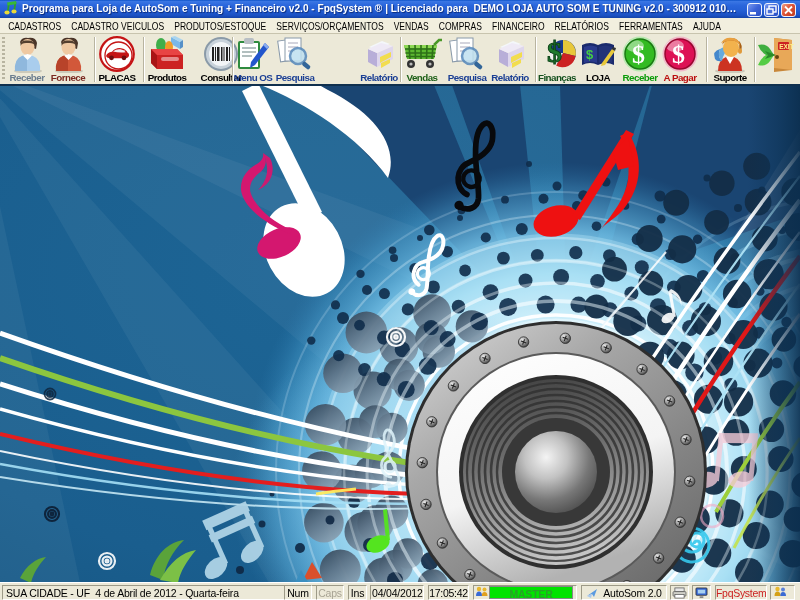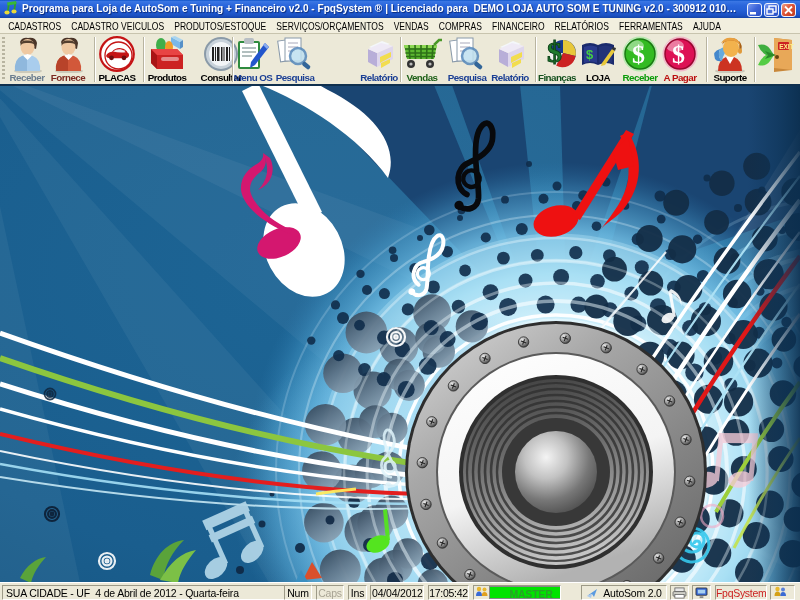--- a/index.html
+++ b/index.html
@@ -771,21 +771,21 @@
       </div>
  <div class="sp" style="left:348px;width:19px">
         <span class="c">Ins</span>
       </div>
  <div class="sp" style="left:370px;width:54px">
         <span class="c">04/04/2012</span>
       </div>
  <div class="sp" style="left:428px;width:41px">
         <span class="c" style="padding:1px 0;letter-spacing:-0.3px">17:05:42</span>
       </div>
- <div class="sp" style="left:473px;width:88px">
+ <div class="sp" style="left:473px;width:104px">
         <span style="padding:0px 1px">
    <svg width="14" height="13" viewBox="0 0 14 13" style="vertical-align:-3px">
             <circle cx="4" cy="3" r="2.2" fill="#e8b830"></circle>
             <path d="M1,10 Q1,5.5 4,5.5 Q7,5.5 7,10 Z" fill="#3a6ad4"></path>
             <circle cx="9.5" cy="3.5" r="2" fill="#e8b830"></circle>
             <path d="M6.8,10 Q6.8,6 9.5,6 Q12.5,6 12.5,10 Z" fill="#e0a020"></path>
           </svg><span style="display:inline-block;vertical-align:top;background:#00e400;color:#28a028;font-weight:bold;width:84px;text-align:center;border:1px solid #888;height:13px;margin-top:0px">MASTER</span></span>
       </div>
  <div class="sp" style="left:581px;width:86px">
         <span style="text-align:center">

